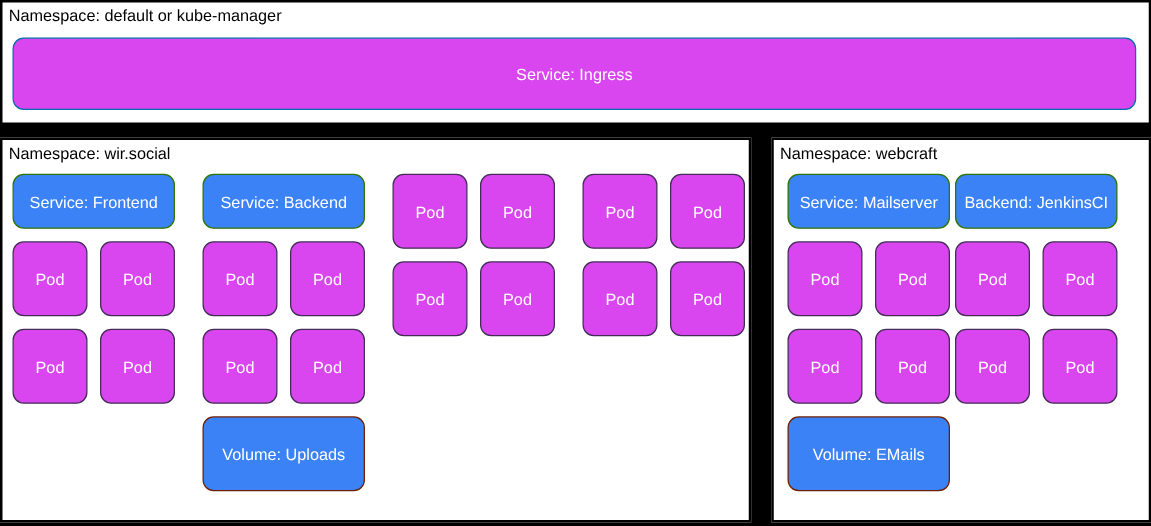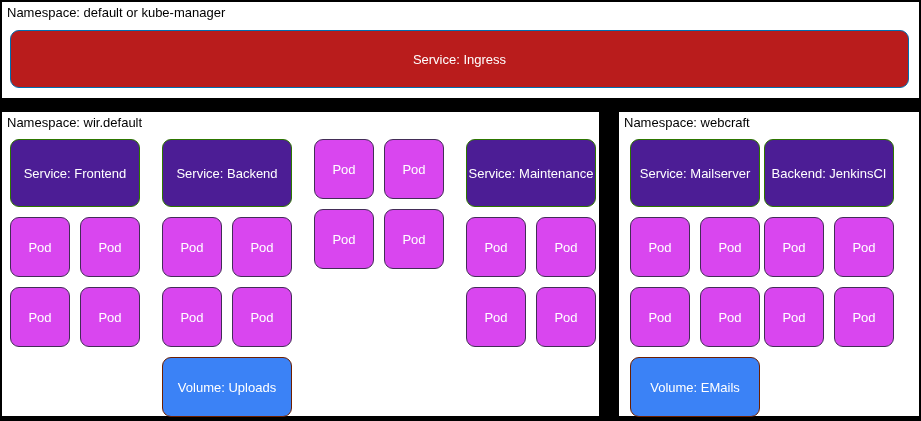--- a/index.html
+++ b/index.html
@@ -37,31 +37,31 @@
     border-radius: 9px;
     color: #ffffff;
     font-size: 13px;
     display: flex;
     align-items: center;
     justify-content: center;
     text-align: center;
     white-space: nowrap;
   }
   .service {
-    height: 68px;
-    background: #4c1d95;
+    height: 44px;
+    background: #3b82f6;
     border: 1px solid #2D7600;
   }
   .ingress {
     position: absolute;
     left: 8px;
     top: 28px;
     width: 899px;
     height: 58px;
-    background: #b91c1c;
+    background: #d946ef;
     border: 1px solid #006EAF;
   }
   .pod {
     width: 80px;
     height: 60px;
     background: #d946ef;
     border: 1px solid #432D57;
   }
   .volume {
     height: 60px;
@@ -90,21 +90,21 @@
 <body>
 
 <div class="canvas">
 
   <section class="ns-box ns-top">
     <div class="ns-label">Namespace: default or kube-manager</div>
     <div class="node ingress">Service: Ingress</div>
   </section>
 
   <section class="ns-box ns-left">
-    <div class="ns-label">Namespace: wir.default</div>
+    <div class="ns-label">Namespace: wir.social</div>
     <div class="groups groups-left">
 
       <div class="group">
         <div class="node service">Service: Frontend</div>
         <div class="pod-row">
           <div class="node pod">Pod</div>
           <div class="node pod">Pod</div>
         </div>
         <div class="pod-row">
           <div class="node pod">Pod</div>
@@ -130,21 +130,20 @@
           <div class="node pod">Pod</div>
           <div class="node pod">Pod</div>
         </div>
         <div class="pod-row">
           <div class="node pod">Pod</div>
           <div class="node pod">Pod</div>
         </div>
       </div>
 
       <div class="group">
-        <div class="node service">Service: Maintenance</div>
         <div class="pod-row">
           <div class="node pod">Pod</div>
           <div class="node pod">Pod</div>
         </div>
         <div class="pod-row">
           <div class="node pod">Pod</div>
           <div class="node pod">Pod</div>
         </div>
       </div>
 

